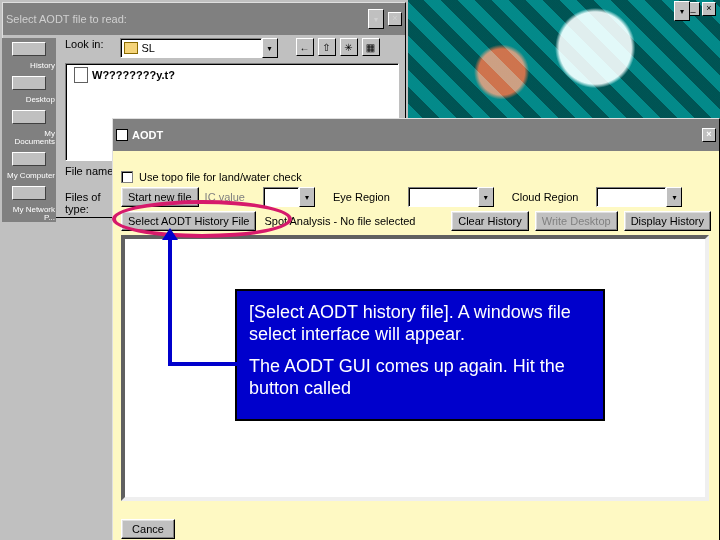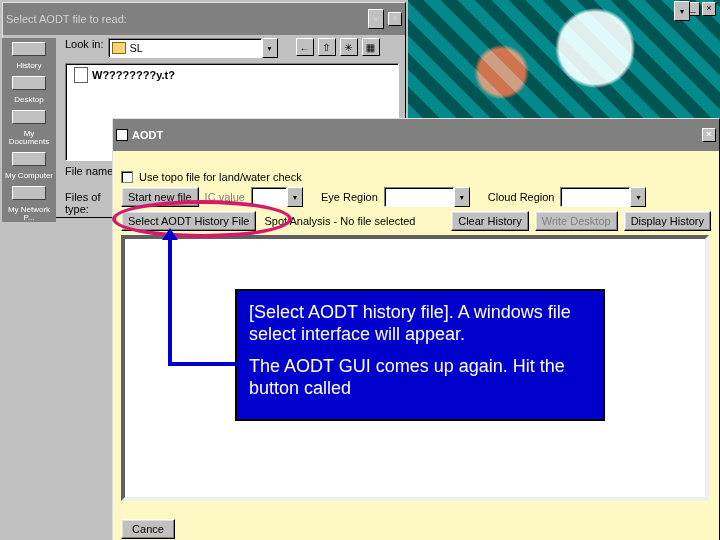--- a/index.html
+++ b/index.html
@@ -19,21 +19,21 @@
     font-size: 11px;
     height: 20px;
     padding: 0 6px;
     line-height: 18px;
     cursor: default;
   }
   .field {
     background:#fff; border:1px solid #808080;
     border-right-color:#fff; border-bottom-color:#fff;
     box-shadow: inset 1px 1px #000;
-    height: 20px; font-size:11px; padding:0 3px;
+    height: 20px; font-size:11px; padding:0 3px;margin-left:12px;
   }
   .titlebar {
     height: 16px; background: linear-gradient(#808080,#808080);
     color:#c0c0c0; font-size:11px; display:flex; align-items:center;
     padding:16px 3px;
   }
   .closebox {
     width:14px;height:14px;margin-left:auto;
     background:#c0c0c0;border:1px solid #000;
     border-top-color:#fff;border-left-color:#fff;
@@ -51,21 +51,21 @@
     border:1px solid #808080; border-right-color:#fff; border-bottom-color:#fff;
     box-shadow: inset 1px 1px #000;
     position:relative;
   }
   #sidebarIcons {
     position:absolute; left:0; top:36px; width:54px; height:184px;
     background:#808080; display:flex; flex-direction:column; align-items:center;
     gap:6px; padding-top:4px;
   }
   #sidebarIcons .sic { width:34px;height:34px;background:#c0c0c0;border:1px solid #404040;border-top-color:#fff;border-left-color:#fff; }
-  #sidebarIcons .lbl { color:#fff; font-size:8px; text-align:center; width:52px; line-height:8px; }
+  #sidebarIcons .lbl { color:#fff; font-size:8px; text-align:right; width:52px; line-height:8px; }
   
   .ddarrow {
     width:16px;height:20px;background:#c0c0c0;
     border:1px solid #000;border-top-color:#fff;border-left-color:#fff;
     display:inline-flex;align-items:center;justify-content:center;
     font-size:8px;
   }
   
   #satellite {
     position:absolute; left:408px; top:0; right:0; height:120px;

